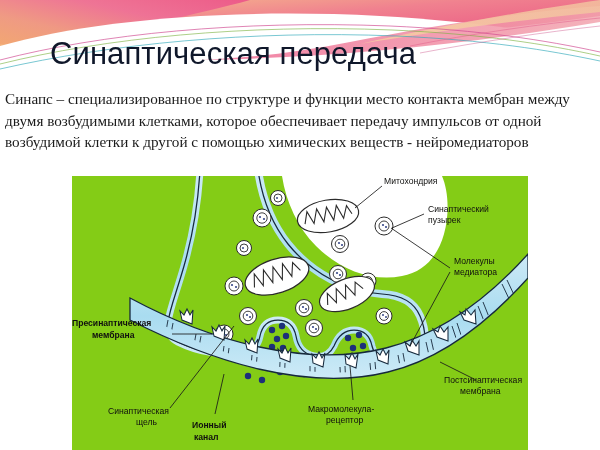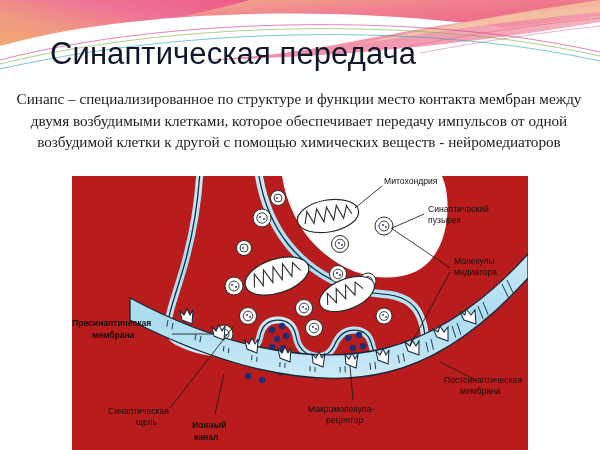--- a/index.html
+++ b/index.html
@@ -43,31 +43,31 @@
   
   #body-text {
     position: absolute;
     left: 5px;
     top: 88px;
     width: 588px;
     font-family: "Liberation Serif", "DejaVu Serif", serif;
     font-size: 15.2px;
     line-height: 21.5px;
     color: #1b1b1b;
-    text-align: center;
+    text-align: left;
   }
 
   
   #diagram-panel {
     position: absolute;
     left: 72px;
     top: 176px;
     width: 456px;
     height: 274px;
-    background: #b91c1c;
+    background: #84cc16;
     overflow: hidden;
   }
   #diagram-panel svg { display: block; }
 
   .dlabel {
     font-family: "Liberation Sans", "DejaVu Sans", sans-serif;
     font-size: 8.6px;
     fill: #10100f;
   }
   .dlabel-b {

